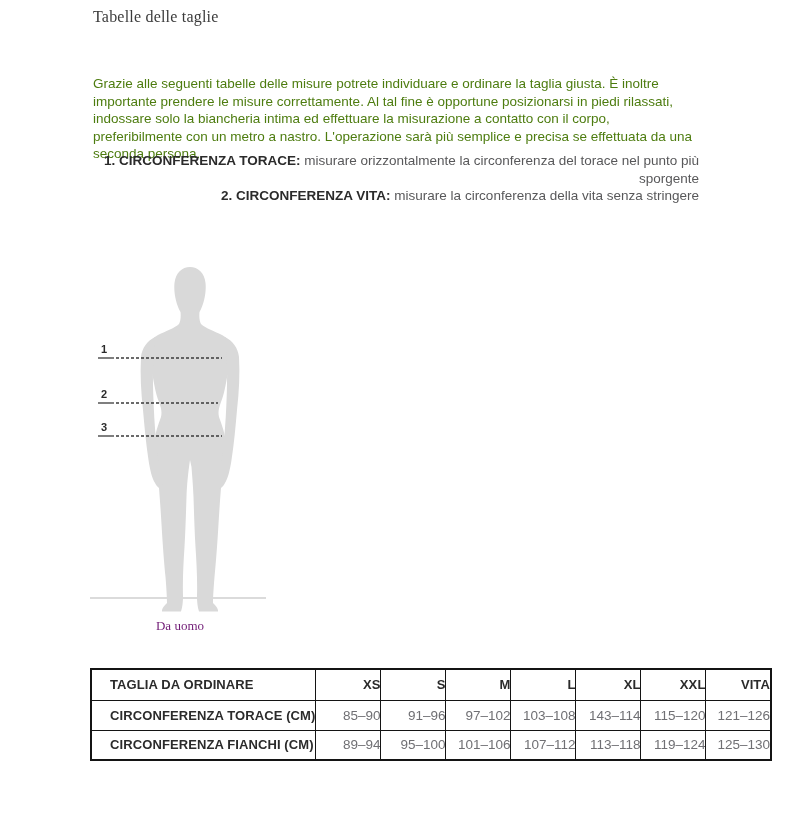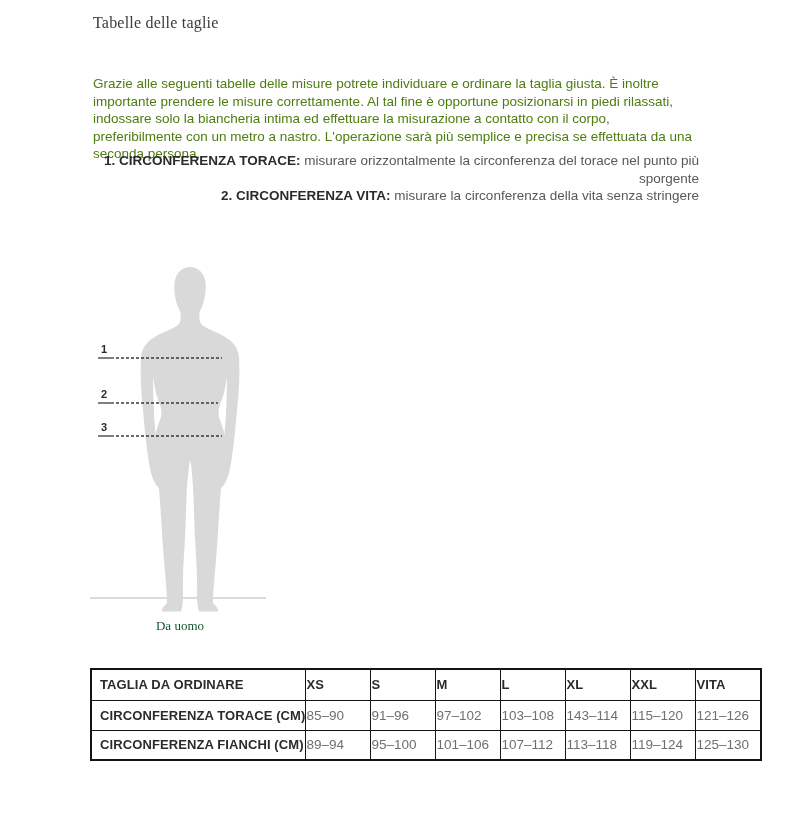--- a/index.html
+++ b/index.html
@@ -1,57 +1,57 @@
 <!DOCTYPE html>
 <html><head>
 <meta charset="utf-8">
 <style>
   * { margin:0; padding:0; box-sizing:border-box; }
   html,body { background:#ffffff; }
   body { width:789px; height:832px; font-family:"Liberation Sans", sans-serif; position:relative; }
   .page { position:relative; width:789px; height:832px; background:#ffffff; overflow:hidden; }
 
   .doc-title {
-    position:absolute; left:93px; top:14px;
+    position:absolute; left:93px; top:8px;
     font-family:"Liberation Serif", serif;
     font-size:16px; font-weight:400; color:#3b3b3b; letter-spacing:0.2px;
   }
 
   .intro {
     position:absolute; left:93px; top:49px; width:606px;
     font-size:13.5px; line-height:17.6px; color:#4d7c0f;margin-top:26px;
   }
 
   .instructions {
     position:absolute; left:93px; top:152px; width:606px;
     font-size:13.5px; line-height:17.6px; color:#58585a;text-align:right;
   }
   .instructions p { margin:0; }
   .instructions strong { color:#2b2b2b; font-weight:700; }
 
   .figure-wrap { position:absolute; left:90px; top:262px; width:180px; height:382px; }
   .figure-svg { position:absolute; left:0; top:0; }
   .figure-caption {
     position:absolute; left:0; top:356px; width:180px; text-align:center;
-    font-family:"Liberation Serif", serif; font-size:13px; color:#14532d;
+    font-family:"Liberation Serif", serif; font-size:13px; color:#701a75;
   }
 
   .size-table {
     position:absolute; left:90px; top:668px;
     border-collapse:collapse; table-layout:fixed;
     border:2px solid #141414;
     font-family:"Liberation Sans", sans-serif;
   }
   .size-table th, .size-table td {
     border:1px solid #141414;
     height:30px; vertical-align:middle;
     white-space:nowrap; overflow:hidden;
   }
-  .size-table .label-col { width:213px; text-align:left; padding-left:8px; }
-  .size-table .size-col  { width:65px;  text-align:left; }
+  .size-table .label-col { width:213px; text-align:left; padding-left:18px; }
+  .size-table .size-col  { width:65px;  text-align:right; }
   .size-table th {
     font-size:13px; font-weight:700; color:#2b2b2b; letter-spacing:0.1px;
   }
   .size-table thead th { height:31px; }
   .size-table td.value-cell {
     font-size:13.5px; font-weight:400; color:#6f6f73; 
   }
 </style>
 </head>
 <body>

